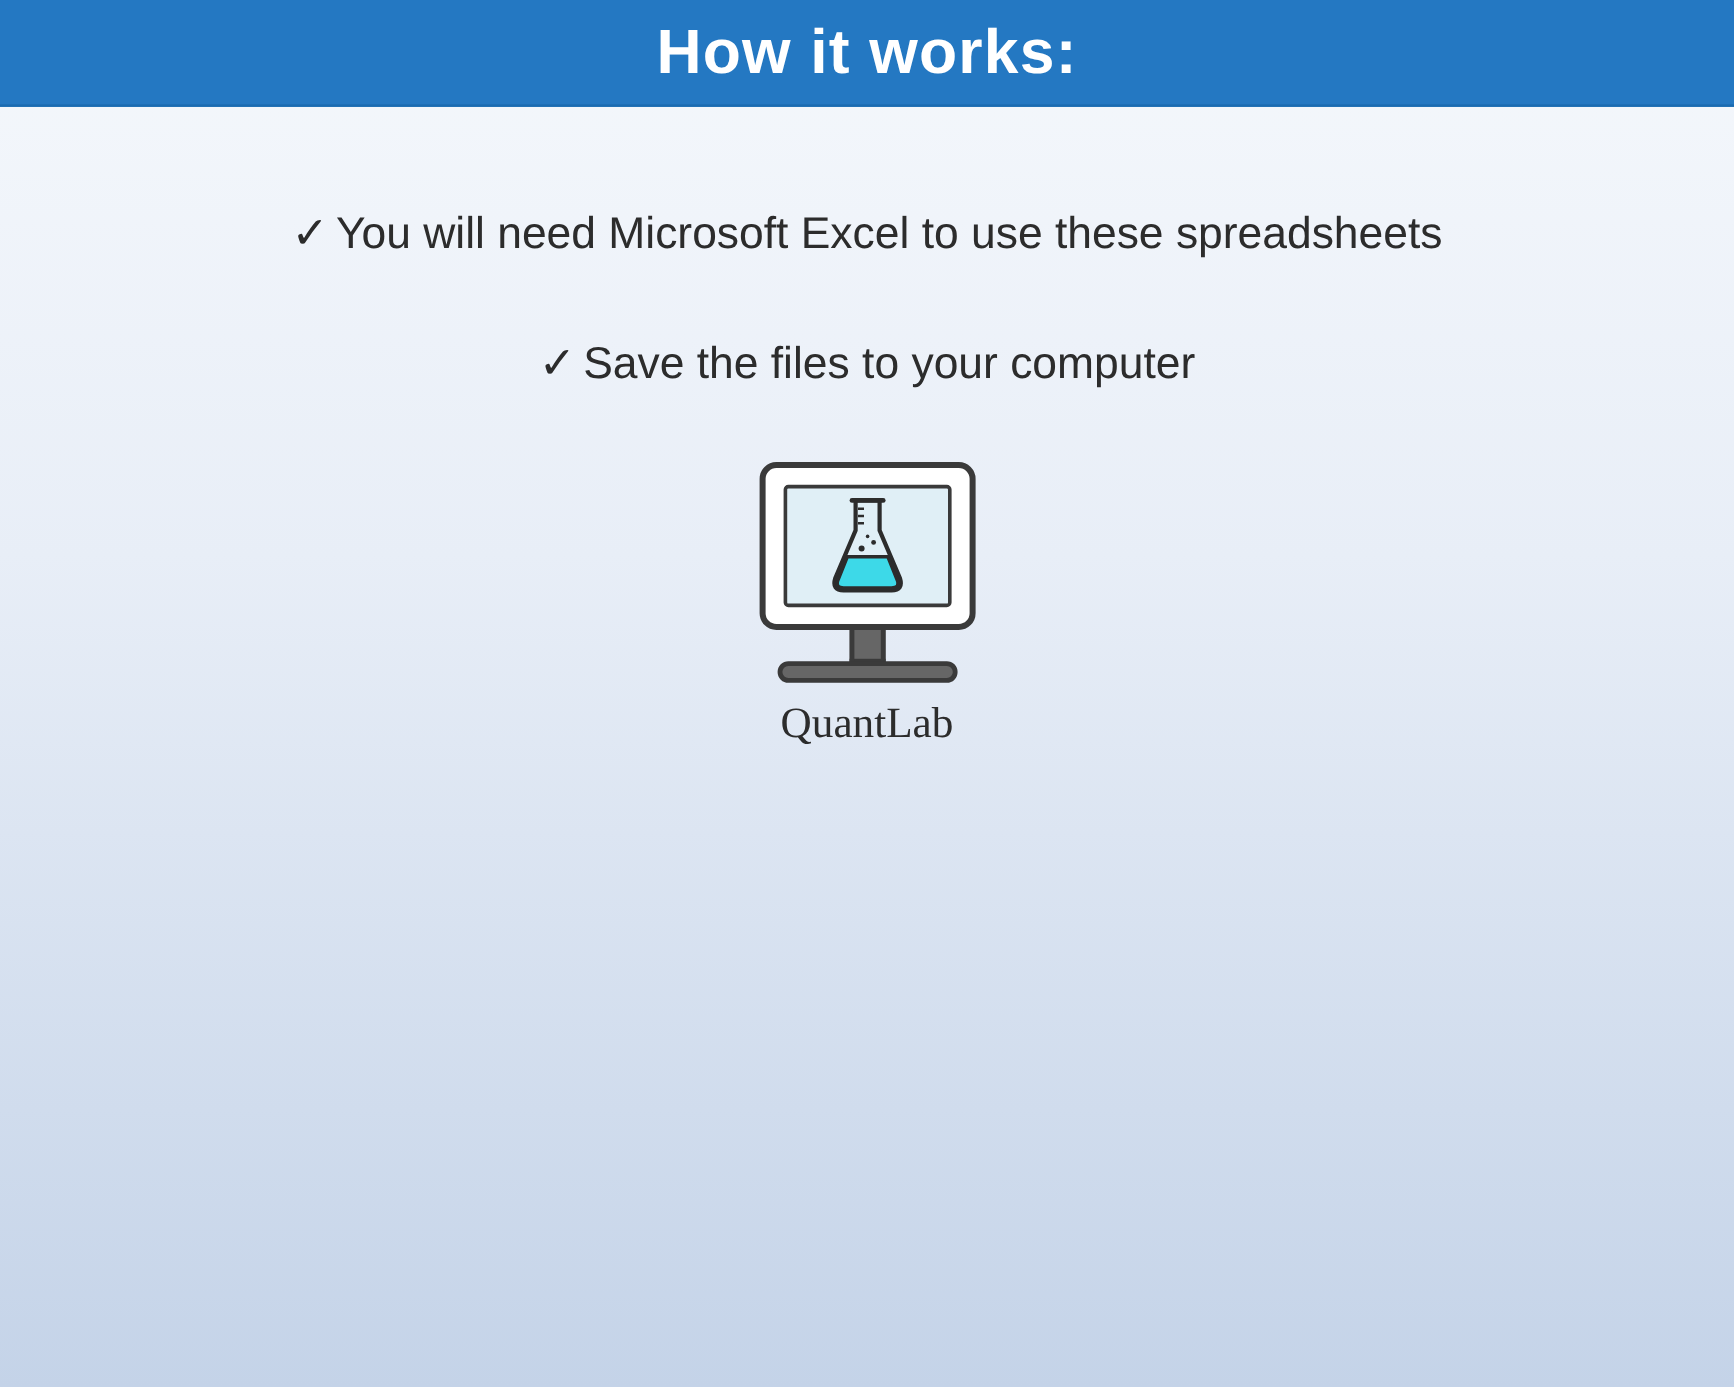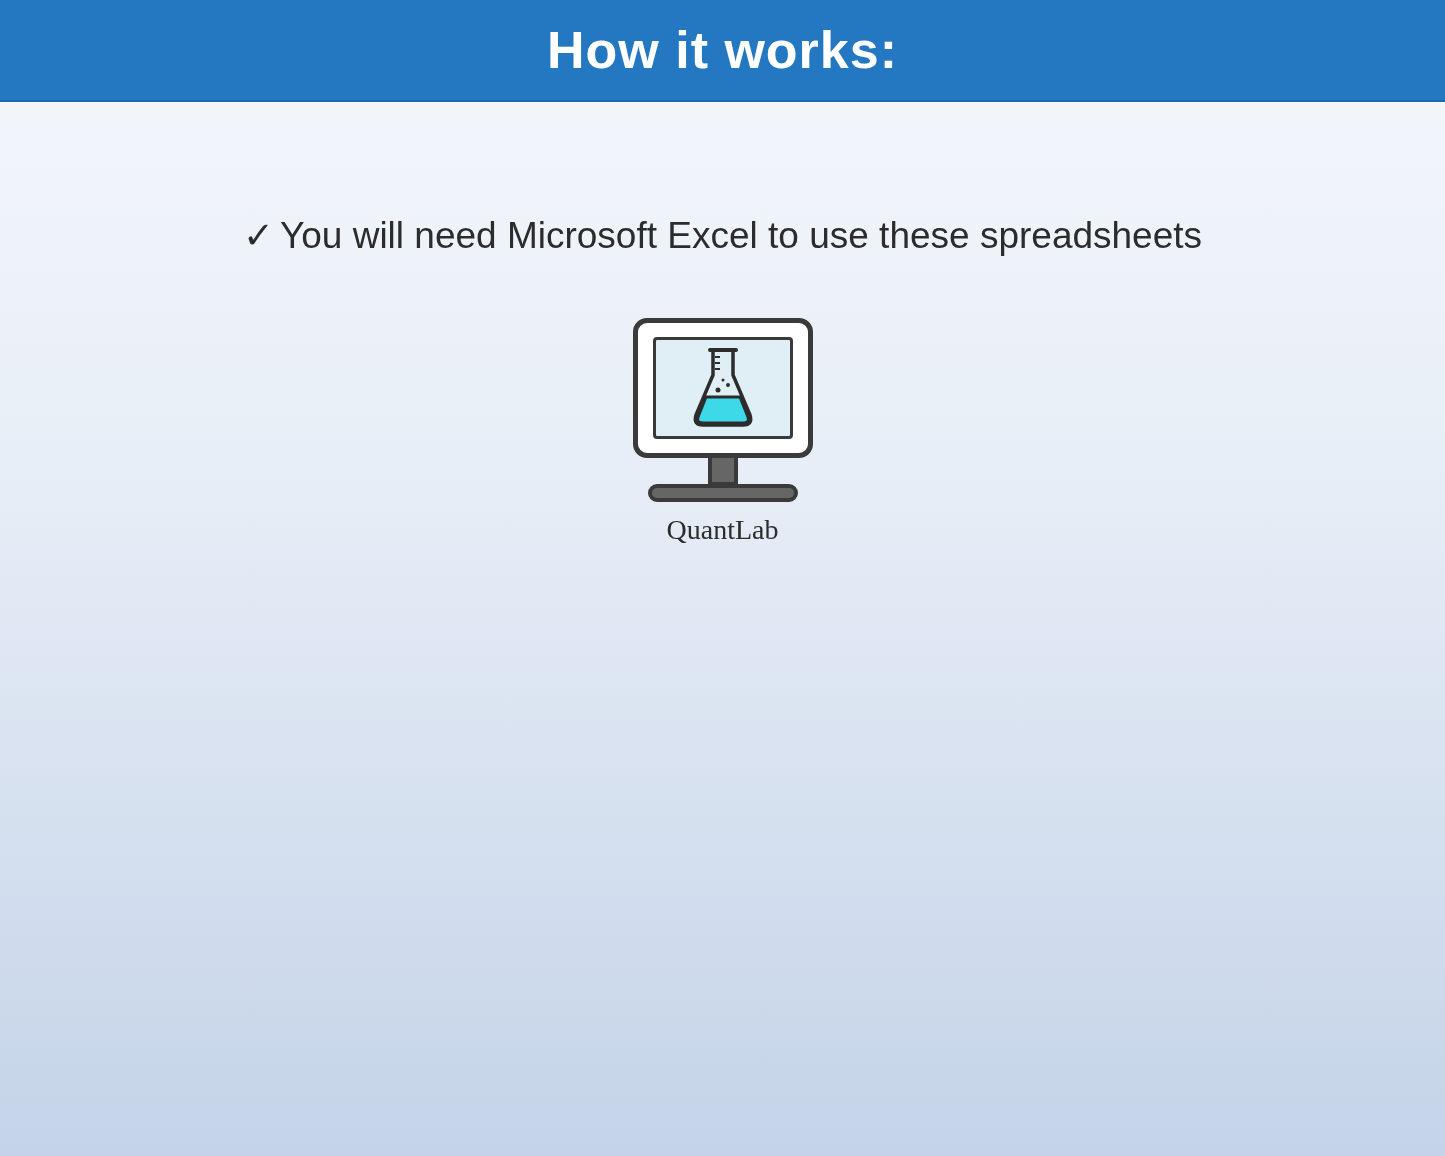--- a/index.html
+++ b/index.html
@@ -11,21 +11,21 @@
     width: 1445px;
     height: 1156px;
     background: linear-gradient(to bottom, #f5f8fc 0%, #e8eef7 40%, #c4d3e8 100%);
     font-family: "Century Gothic", "Futura", "Trebuchet MS", Arial, sans-serif;
     color: #2c2c2c;
     overflow: hidden;
   }
   .header {
     background: #2478c2;
     width: 100%;
-    height: 102px;
+    height: 89px;
     display: flex;
     align-items: center;
     justify-content: center;
     border-bottom: 2px solid #1a6bb0;
   }
   .header-title {
     color: #ffffff;
     font-size: 52px;
     font-weight: bold;
     letter-spacing: 1px;
@@ -33,21 +33,20 @@
   .content {
     padding: 80px 80px 0 80px;
     text-align: center;
   }
   .bullet {
     font-size: 37px;
     color: #2c2c2c;
     margin-bottom: 56px;
     line-height: 1.4;
     font-weight: 400;
-    margin-top: 28px;
   }
   .check {
     display: inline-block;
     margin-right: 6px;
   }
   .smile {
     display: inline-block;
     margin-left: 6px;
   }
   .logo-container {
@@ -97,40 +96,43 @@
   .monitor-base {
     width: 150px;
     height: 18px;
     background: #666;
     border: 4px solid #3a3a3a;
     border-radius: 10px;
     margin: -2px auto 0;
   }
   .brand {
     font-family: "Brush Script MT", "Segoe Script", cursive;
-    font-size: 28px;
+    font-size: 36px;
     color: #2c2c2c;
     margin-top: 12px;
     font-weight: 500;
   }
 </style>
 </head>
 <body>
 
 <div class="header">
   <div class="header-title">How it works:</div>
 </div>
 
 <div class="content">
 
   <div class="bullet">
     <span class="check">✓</span><span>You will need Microsoft Excel to use these spreadsheets</span>
   </div>
 
 
+  <div class="bullet">
+    <span class="check">✓</span><span>Save the files to your computer</span>
+  </div>
 
 
 
   <div class="logo-container">
     <div class="monitor">
       <div class="monitor-body">
         <div class="monitor-screen">
           <div class="beaker">
             <svg width="70" height="85" viewBox="0 0 70 85">
               <path d="M 25 5 L 25 30 L 8 70 Q 5 80 15 80 L 55 80 Q 65 80 62 70 L 45 30 L 45 5 Z" fill="none" stroke="#2c2c2c" stroke-width="3.5" stroke-linejoin="round"></path>

